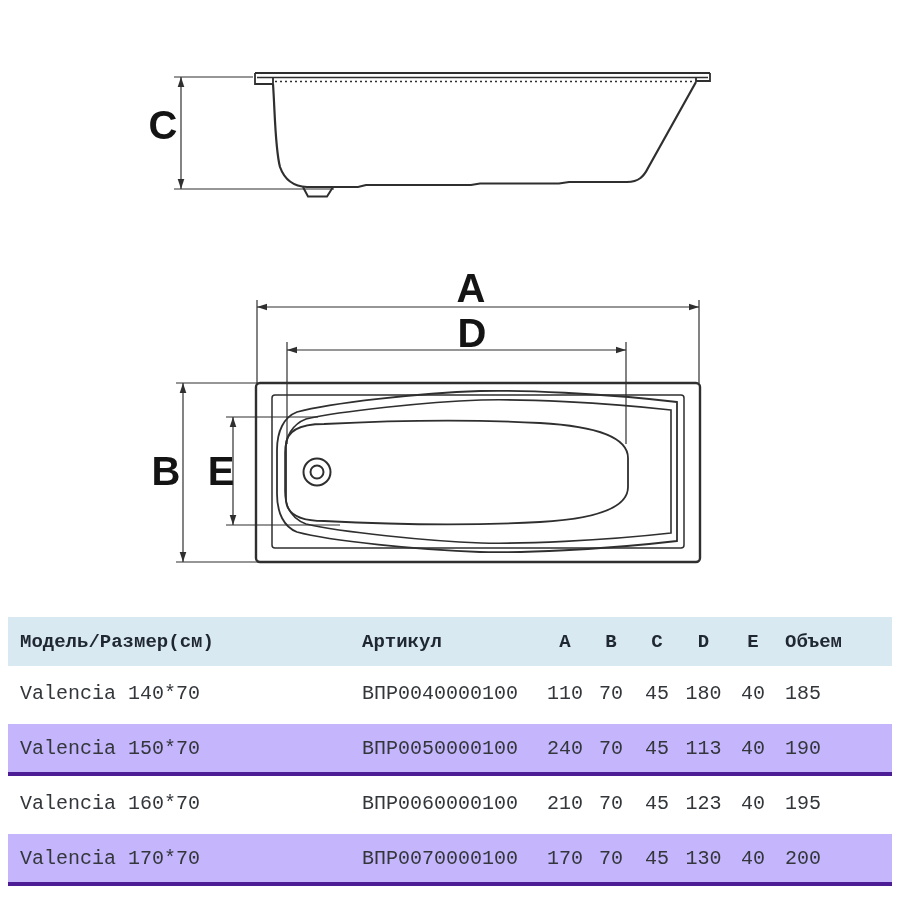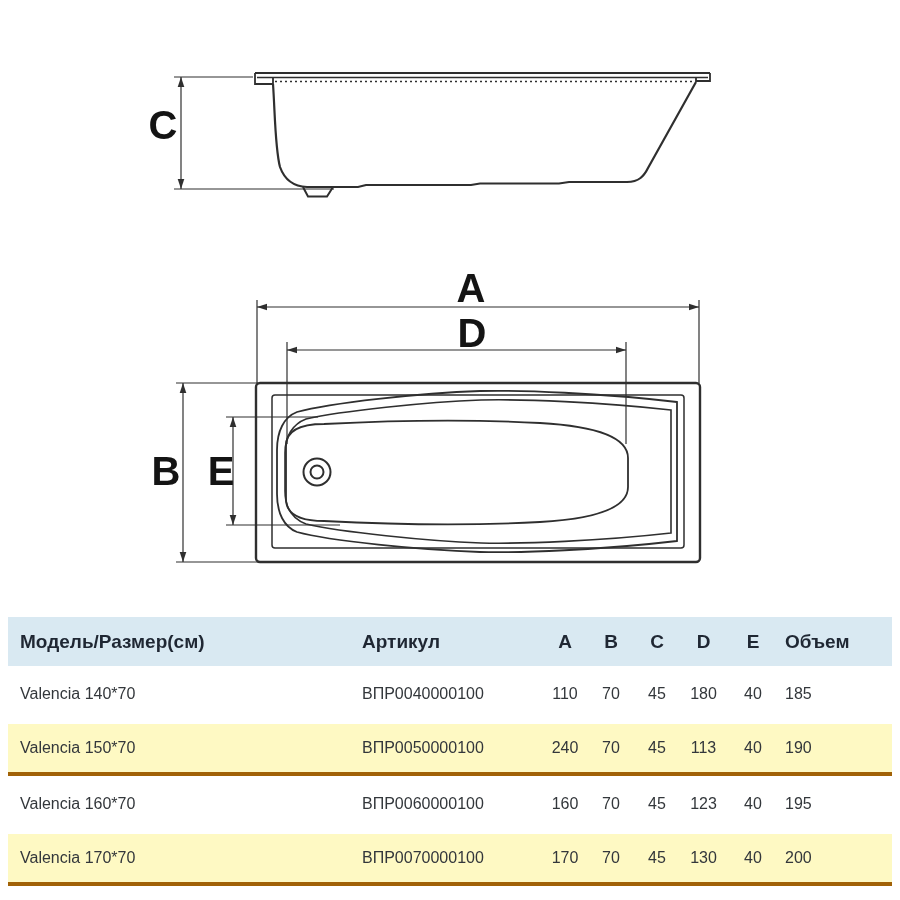--- a/index.html
+++ b/index.html
@@ -7,41 +7,41 @@
     position:relative;width:900px;height:900px;background:#ffffff;
     font-family:"Liberation Sans",sans-serif;overflow:hidden;
   }
   .diagram-svg{position:absolute;left:0;top:0;}
   .dim-label{
     font-family:"Liberation Sans",sans-serif;
     font-size:40px;font-weight:600;fill:#141414;
   }
   
   .spec-table{
-    position:absolute;left:8px;top:617px;width:884px;
+    position:absolute;left:8px;top:617px;width:884px;font-family:Liberation Mono, monospace;
   }
   .trow{
     display:grid;
     grid-template-columns:354px 180px 46px 46px 46px 47px 52px 1fr;
     align-items:center;
     box-sizing:border-box;
   }
   .trow.head{
     height:49px;
     background:#d9e9f2;
     font-size:19px;font-weight:700;color:#1f2733;
   }
   .trow.body{
     height:55px;
-    font-size:16px;font-weight:400;color:#33373b;
+    font-size:20px;font-weight:400;color:#33373b;
   }
   .trow.striped{
-    background:#fef9c3;
+    background:#c4b5fd;
     border-top:3px solid #ffffff;
-    border-bottom:4px solid #a16207;
+    border-bottom:4px solid #4c1d95;
   }
   .cell{white-space:nowrap;overflow:hidden;}
   .c-model{padding-left:12px;text-align:left;}
   .c-art{text-align:left;}
   .c-dim{text-align:center;}
   .c-vol{padding-left:6px;text-align:left;}
 </style>
 </head>
 <body>
 
@@ -185,21 +185,21 @@
       <div class="cell c-dim">70</div>
       <div class="cell c-dim">45</div>
       <div class="cell c-dim">113</div>
       <div class="cell c-dim">40</div>
       <div class="cell c-vol">190</div>
     </div>
 
     <div class="trow body">
       <div class="cell c-model">Valencia 160*70</div>
       <div class="cell c-art">ВПР0060000100</div>
-      <div class="cell c-dim">160</div>
+      <div class="cell c-dim">210</div>
       <div class="cell c-dim">70</div>
       <div class="cell c-dim">45</div>
       <div class="cell c-dim">123</div>
       <div class="cell c-dim">40</div>
       <div class="cell c-vol">195</div>
     </div>
 
     <div class="trow body striped">
       <div class="cell c-model">Valencia 170*70</div>
       <div class="cell c-art">ВПР0070000100</div>

